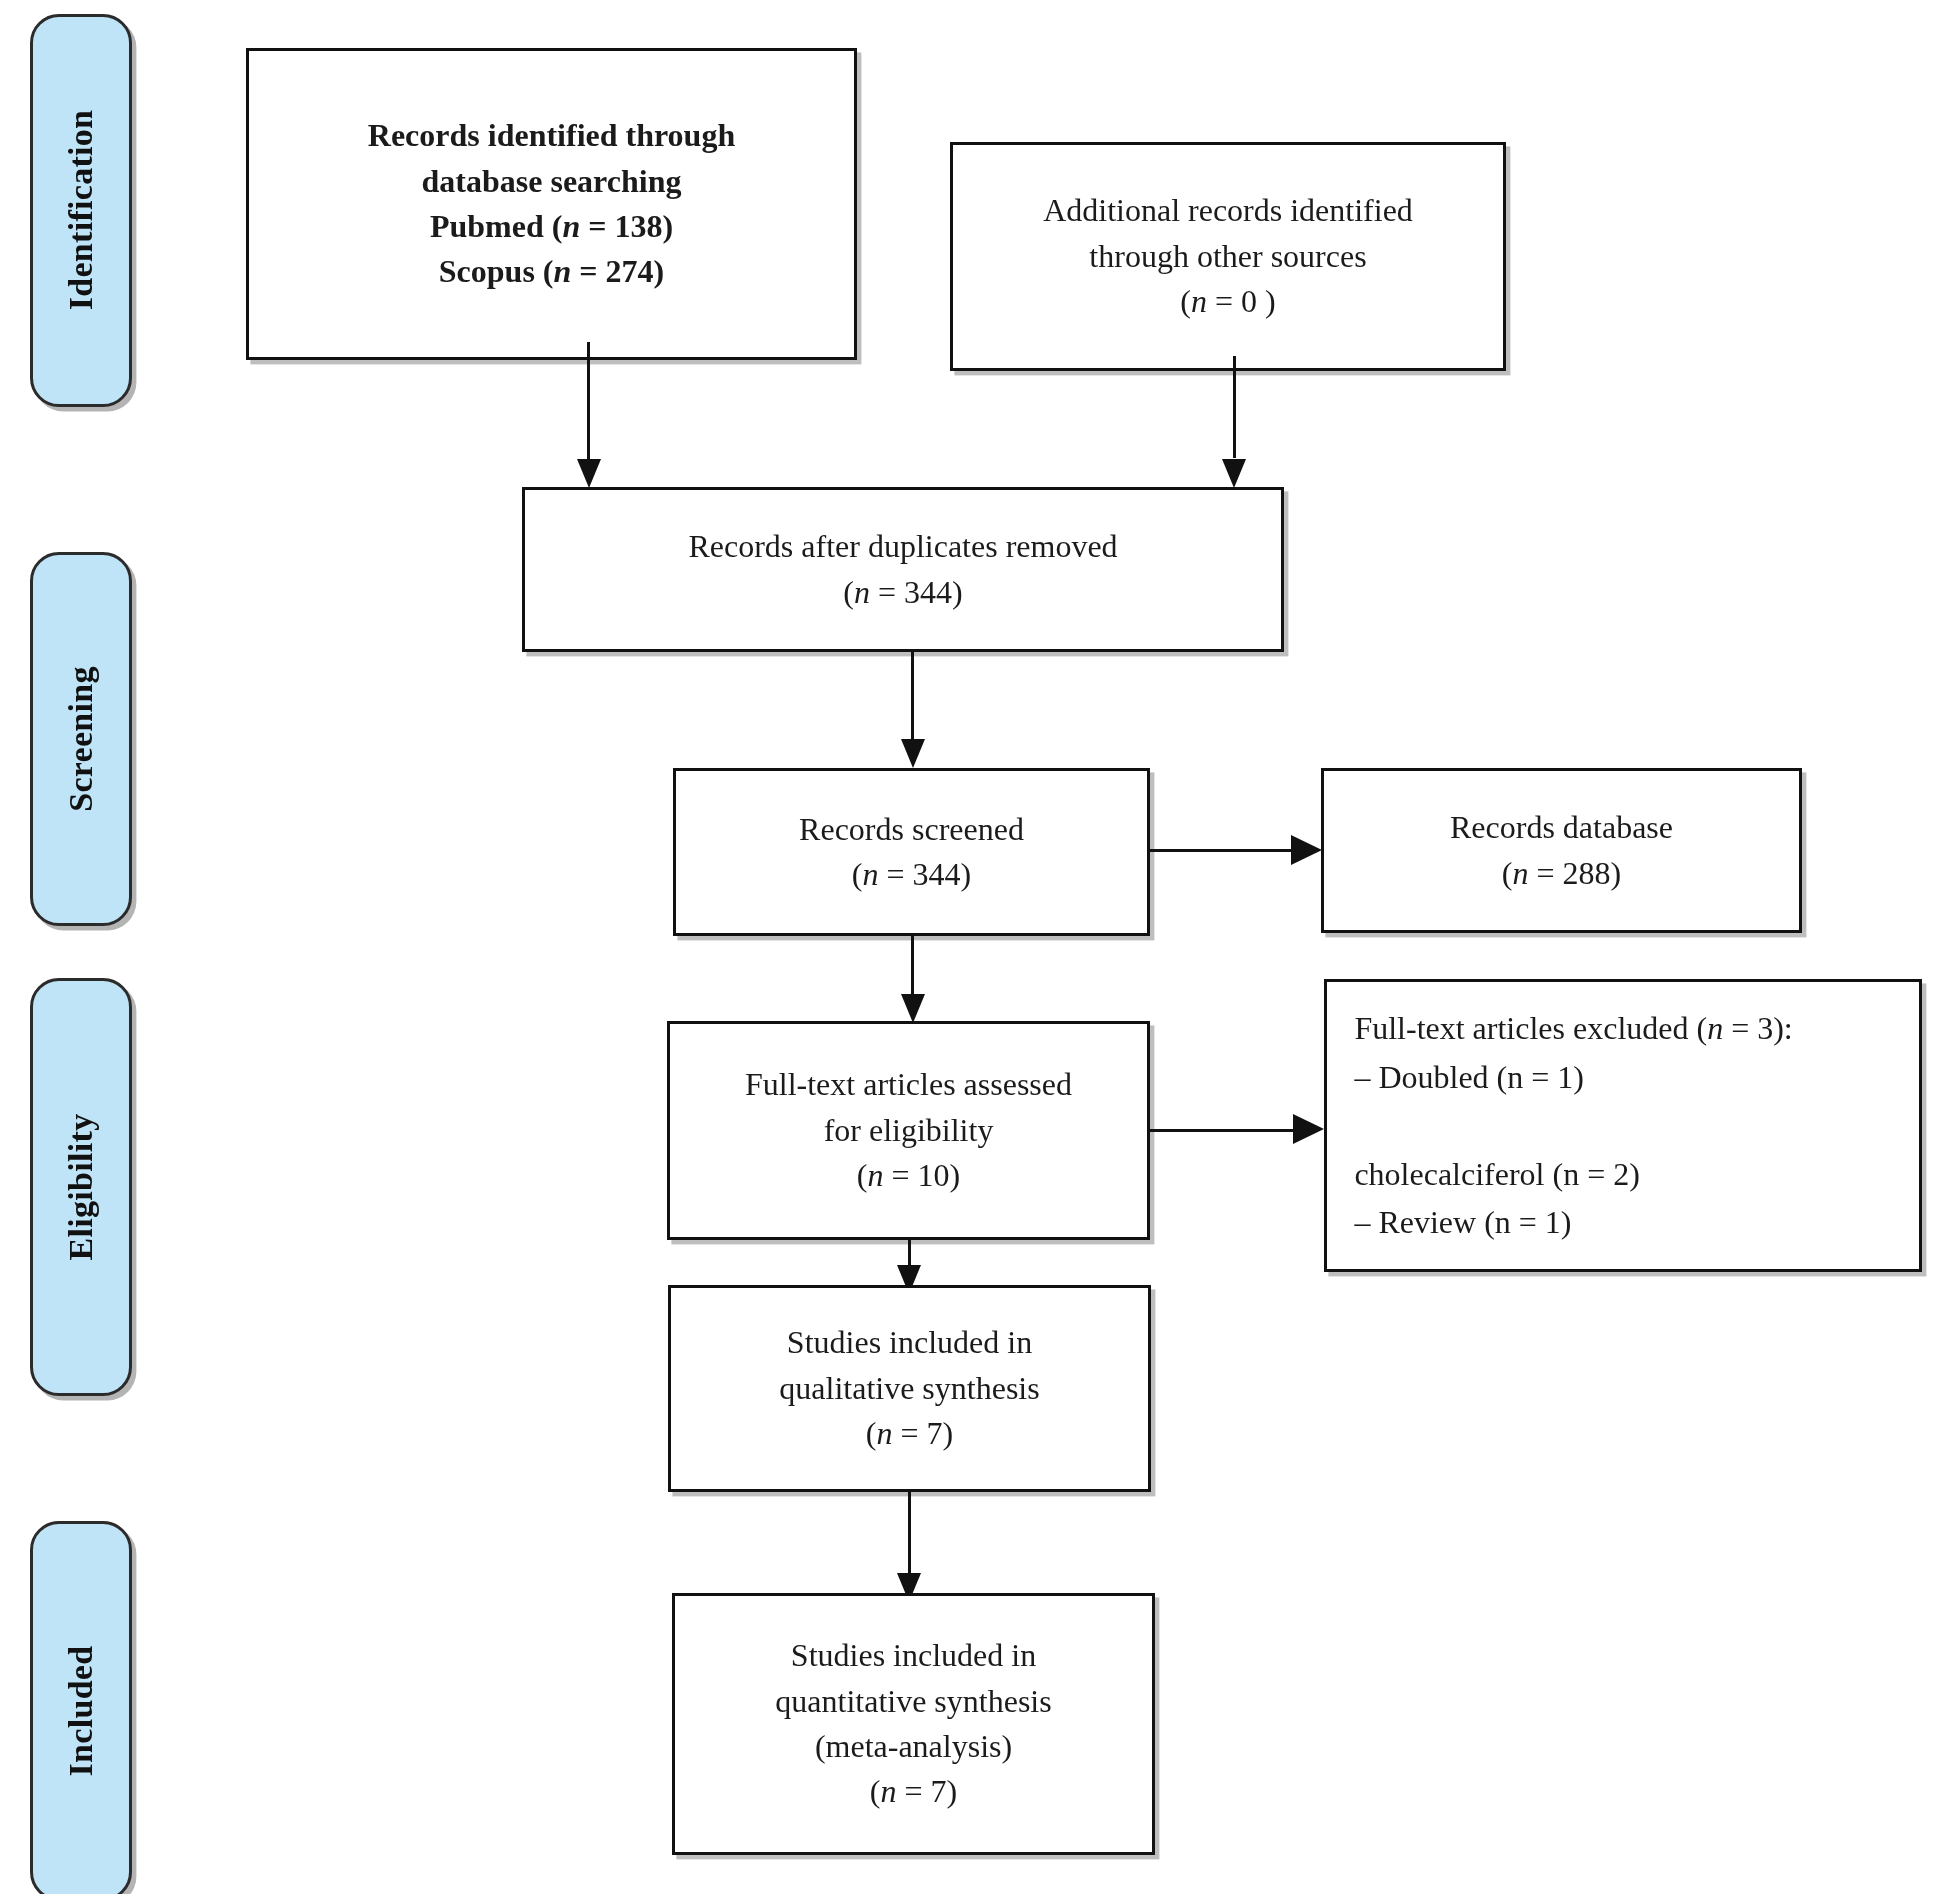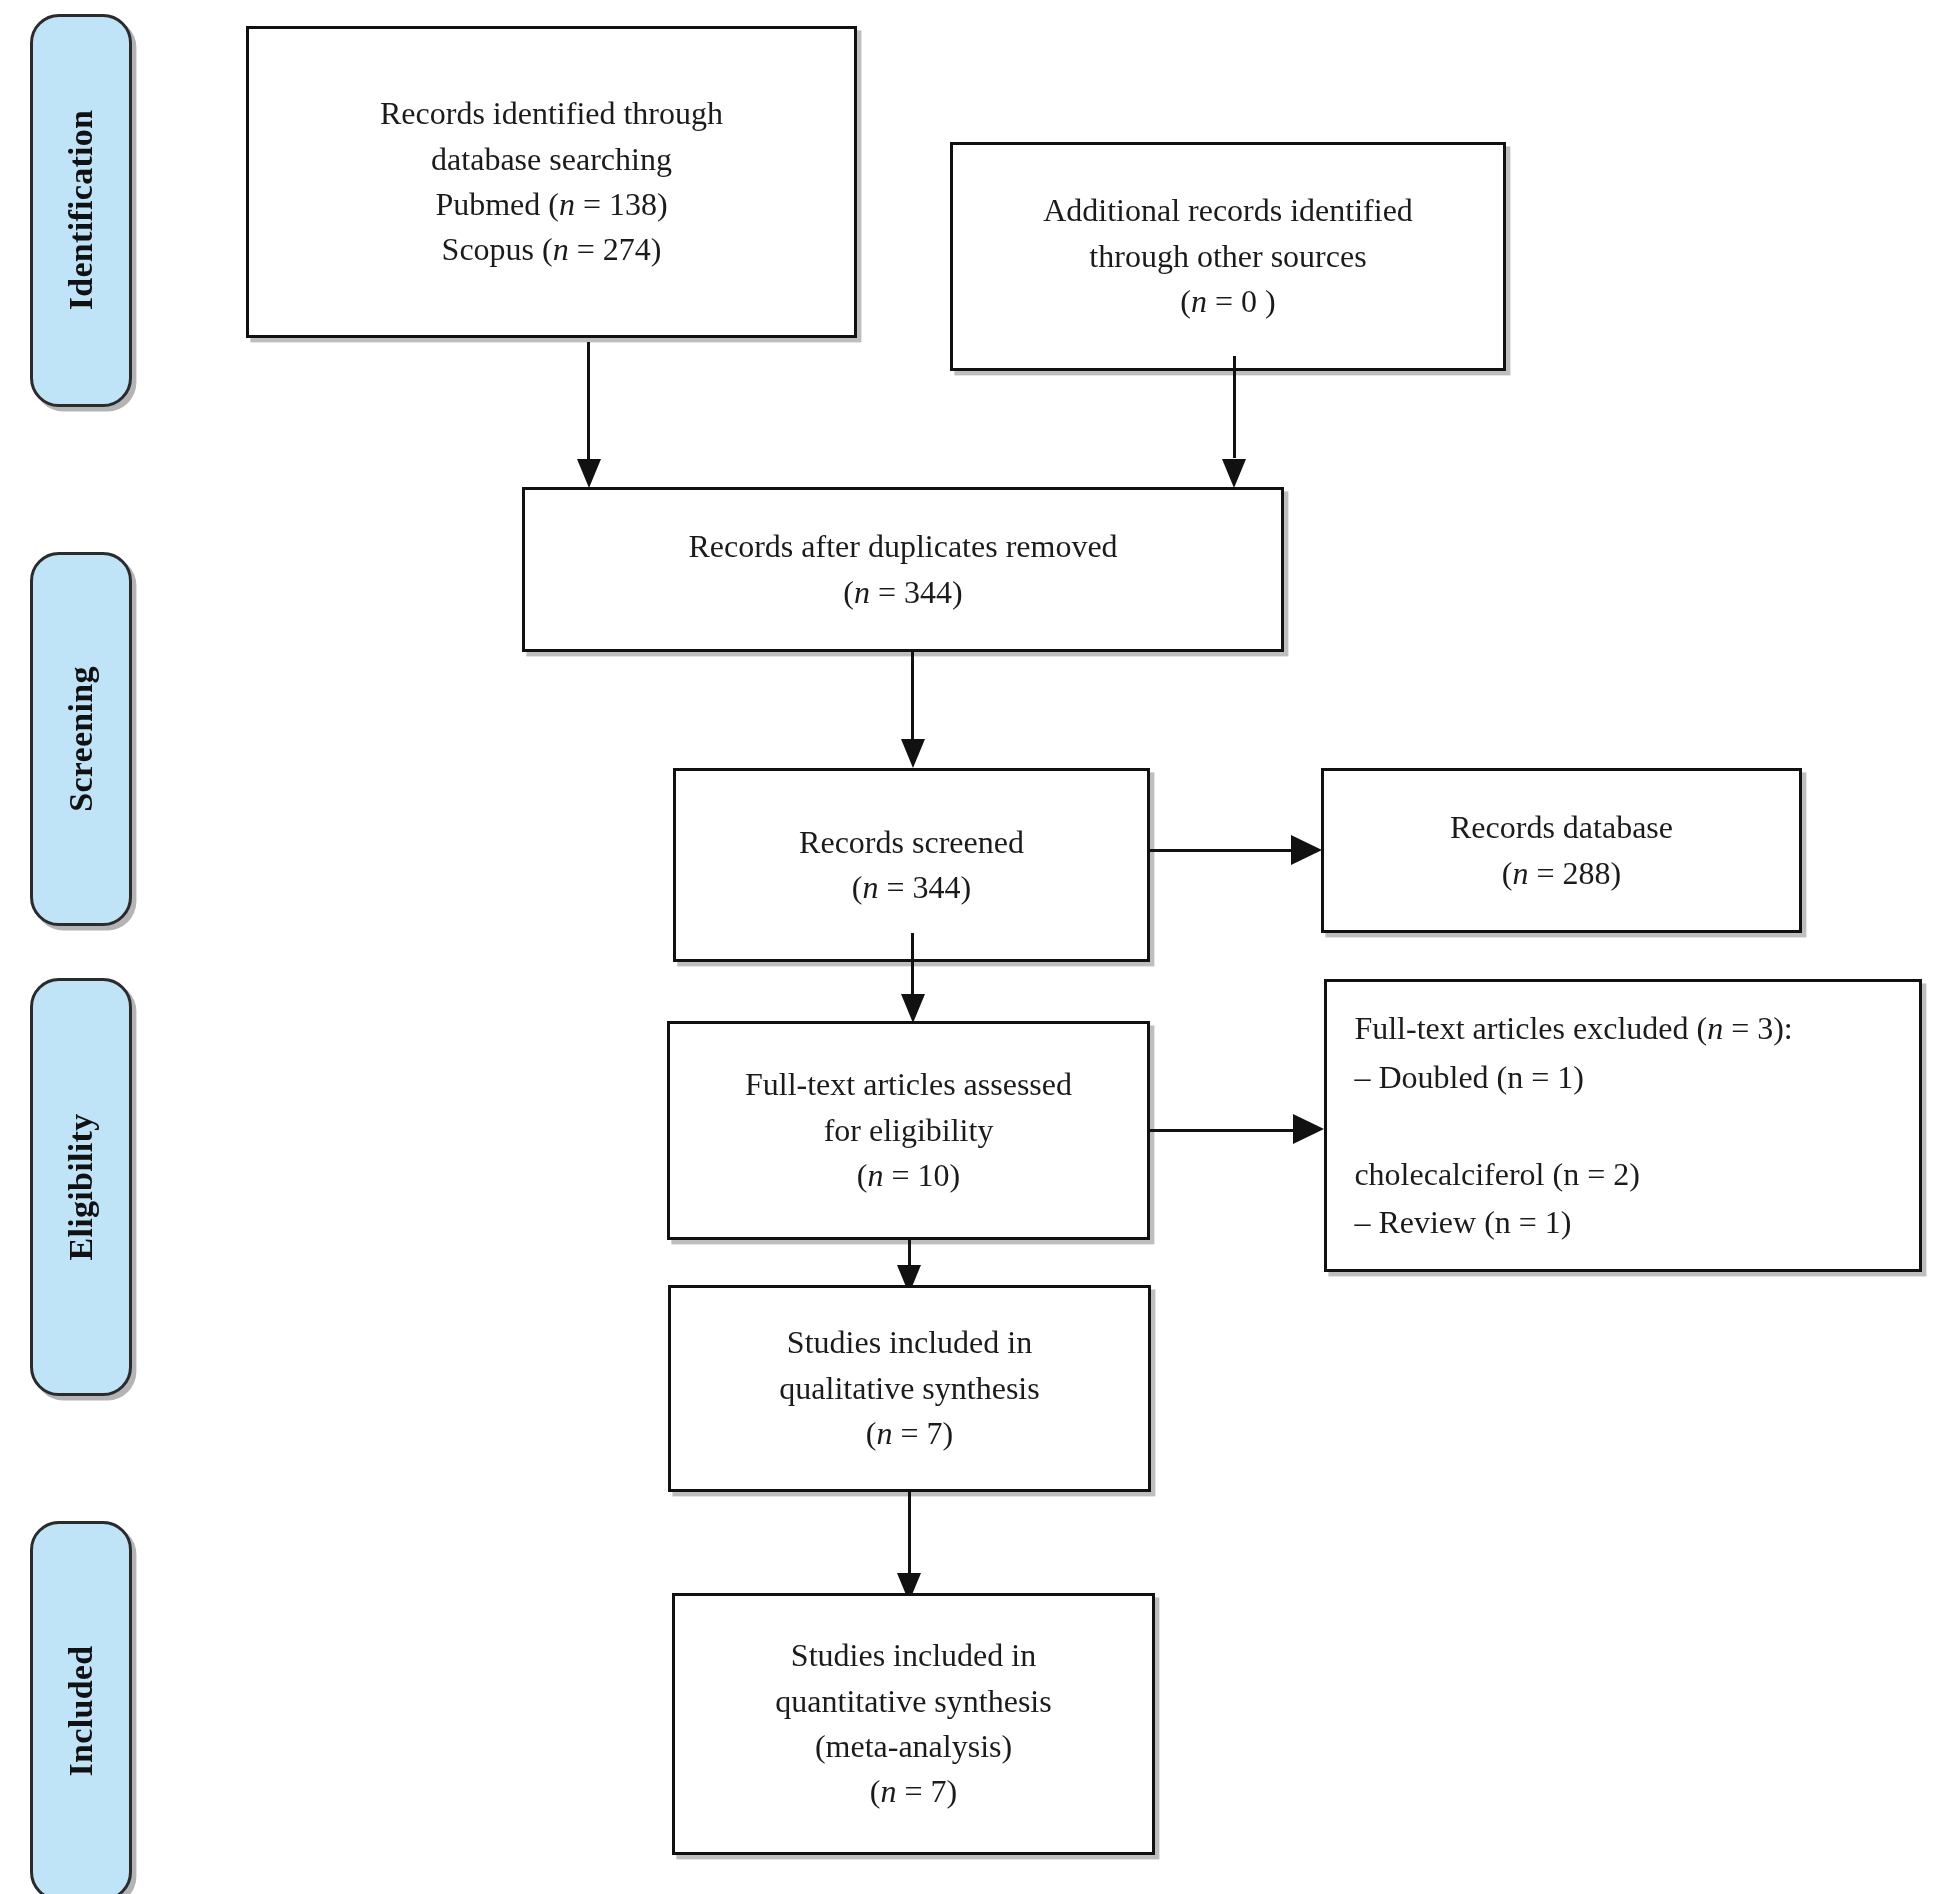--- a/index.html
+++ b/index.html
@@ -115,21 +115,21 @@
   </div>
 
   <div class="phase-pill" style="left:30px; top:978px; width:102px; height:418px;">
     <span class="phase-label">Eligibility</span>
   </div>
 
   <div class="phase-pill" style="left:30px; top:1521px; width:102px; height:380px;">
     <span class="phase-label">Included</span>
   </div>
 
-  <div class="flow-box" style="left:246px; top:26px; width:611px; height:312px;">
+  <div class="flow-box" style="left:246px; top:48px; width:611px; height:312px;font-weight:bold;">
     <div class="box-text">
       <span>Records identified through</span><br>
       <span>database searching</span><br>
       Pubmed (<i>n</i> = <span>138</span>)<br>
       Scopus (<i>n</i> = <span>274</span>)
     </div>
   </div>
 
   <div class="flow-box" style="left:950px; top:142px; width:556px; height:229px;">
     <div class="box-text">
@@ -148,21 +148,21 @@
   <div class="flow-box" style="left:522px; top:487px; width:762px; height:165px;">
     <div class="box-text">
       <span>Records after duplicates removed</span><br>
       (<i>n</i> = <span>344</span>)
     </div>
   </div>
 
   <div class="v-line" style="left:911px; top:652px; height:87px;"></div>
   <div class="arrow-down" style="left:901px; top:739px;"></div>
 
-  <div class="flow-box" style="left:673px; top:768px; width:477px; height:194px;">
+  <div class="flow-box" style="left:673px; top:768px; width:477px; height:168px;">
     <div class="box-text">
       <span>Records screened</span><br>
       (<i>n</i> = <span>344</span>)
     </div>
   </div>
 
   <div class="flow-box" style="left:1321px; top:768px; width:481px; height:165px;">
     <div class="box-text">
       <span>Records database</span><br>
       (<i>n</i> = <span>288</span>)

